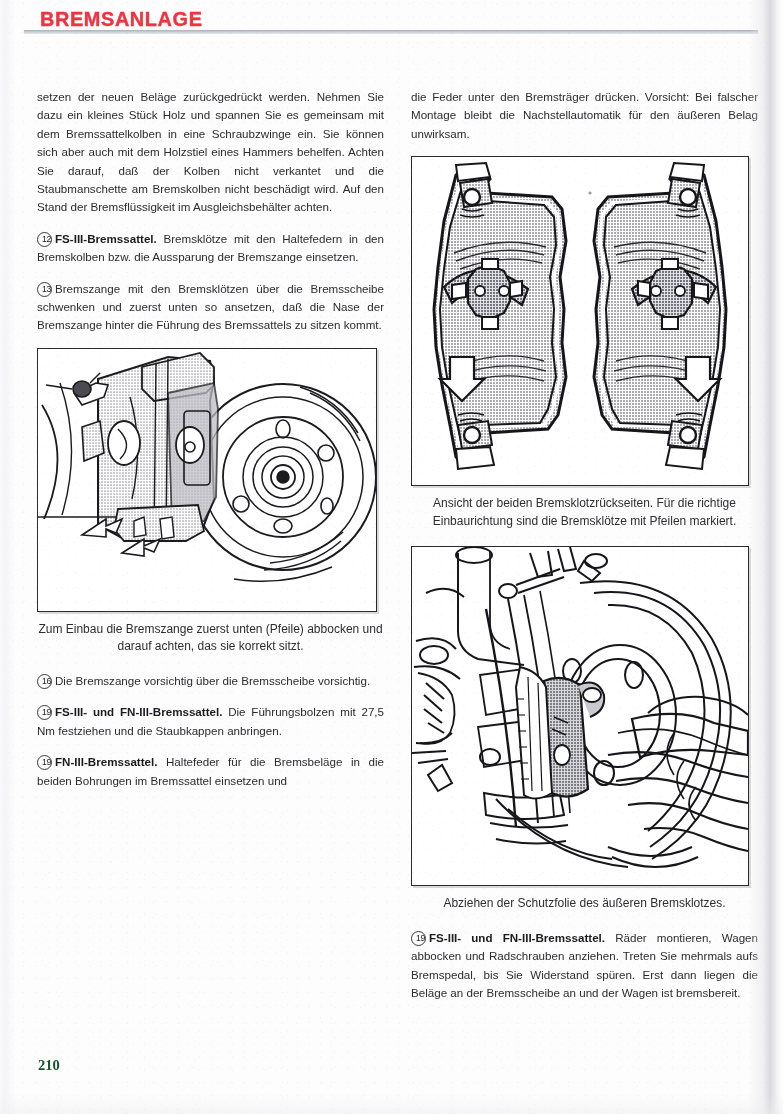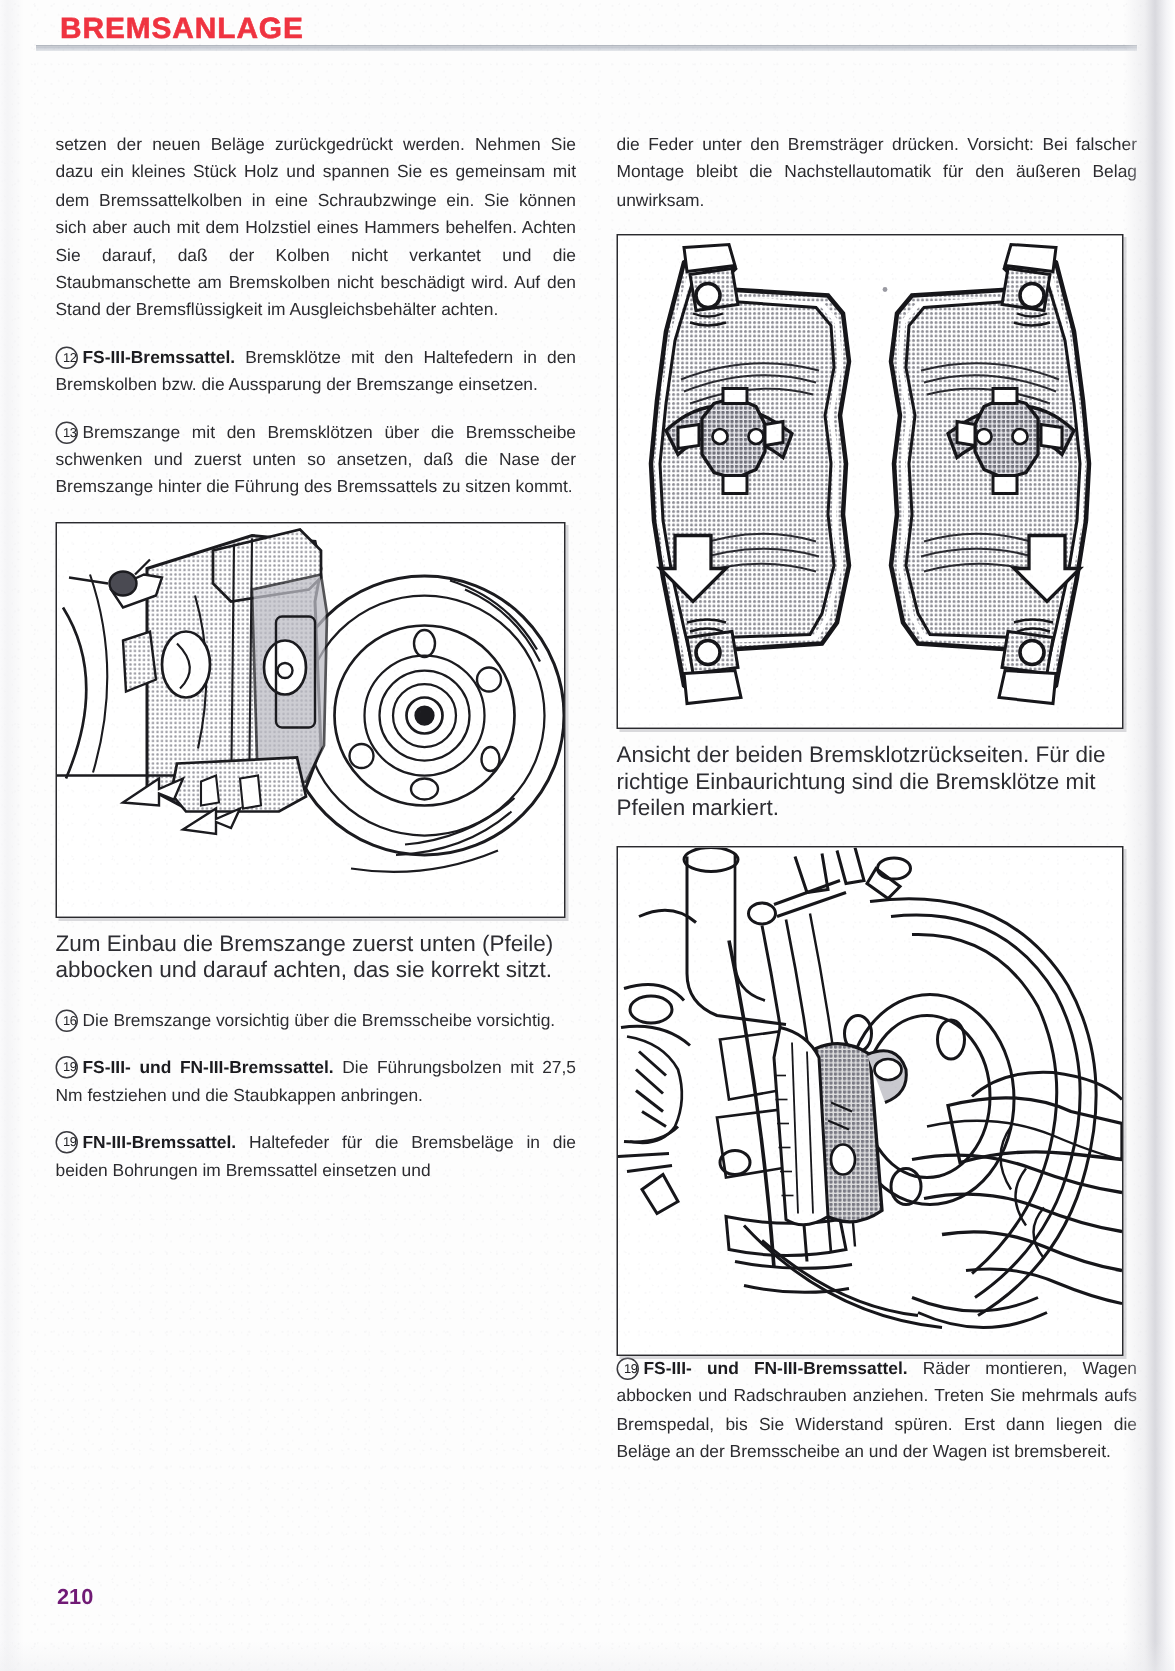--- a/index.html
+++ b/index.html
@@ -104,24 +104,24 @@
     color: #222226;
     vertical-align: 1px;
     margin-right: 3px;
     font-family: "Liberation Sans", sans-serif;
     letter-spacing: -0.3px;
   }
   .lead { font-weight: bold; color: #1b1b1f; }
 
   p.caption {
     margin: 9px 0 16px 0;
-    font-size: 15px;
+    font-size: 12px;
     line-height: 17.6px;
     color: #2d2d32;
-    text-align: left;
+    text-align: center;
     font-family: "Liberation Sans", sans-serif;
   }
 
   
   .figure {
     position: relative;
     border: 1.2px solid #2a2a2e;
     background: #ffffff;
     overflow: hidden;
     box-shadow: 2px 2px 0 rgba(150,150,158,0.35);
@@ -131,22 +131,22 @@
   .fig-caliper { width: 338px; height: 262px; margin: 2px 0 0 0; }
   .fig-pads    { width: 336px; height: 328px; margin: 4px 0 0 0; }
   .fig-foil    { width: 336px; height: 338px; margin: 2px 0 0 0; }
 
   
   .page-number {
     position: absolute;
     left: 38px; top: 1057px;
     font-size: 14.5px;
     font-weight: bold;
-    color: #701a75;
-    font-family: Liberation Sans, sans-serif;
+    color: #14532d;
+    font-family: Liberation Serif, serif;
   }
 
   
   .speckle {
     position: absolute;
     inset: 0;
     pointer-events: none;
     opacity: 0.055;
     background-image:
       radial-gradient(circle at 12% 30%, #889 0 0.6px, transparent 0.7px),
@@ -485,20 +485,21 @@
           <path d="M216 258 Q252 252 284 266 Q312 278 336 282" stroke-width="2.2"></path>
           <path d="M232 282 Q264 278 292 290 Q316 300 336 304" stroke-width="2"></path>
           <path d="M262 186 Q248 206 262 228" stroke-width="1.6"></path>
           <path d="M272 214 Q258 232 272 252" stroke-width="1.6"></path>
           <path d="M284 240 Q270 256 284 274" stroke-width="1.6"></path>
           <path d="M236 166 Q256 148 290 150 Q322 154 336 168" stroke-width="2"></path>
         </g>
       </svg>
     </div>
 
+    <p class="caption">Abziehen der Schutzfolie des äußeren Bremsklotzes.</p>
 
     <p class="body"><span class="num">19</span><span class="lead">FS-III- und FN-III-Bremssattel.</span><span> Räder montieren, Wagen abbocken und Radschrauben anziehen. Treten Sie mehrmals aufs Bremspedal, bis Sie Widerstand spüren. Erst dann liegen die Beläge an der Bremsscheibe an und der Wagen ist bremsbereit.</span></p>
 
   </div>
 
   <div class="page-number">210</div>
 
   <div class="speckle"></div>
   <div class="scan-left-shadow"></div>
   <div class="scan-right-shadow"></div>

